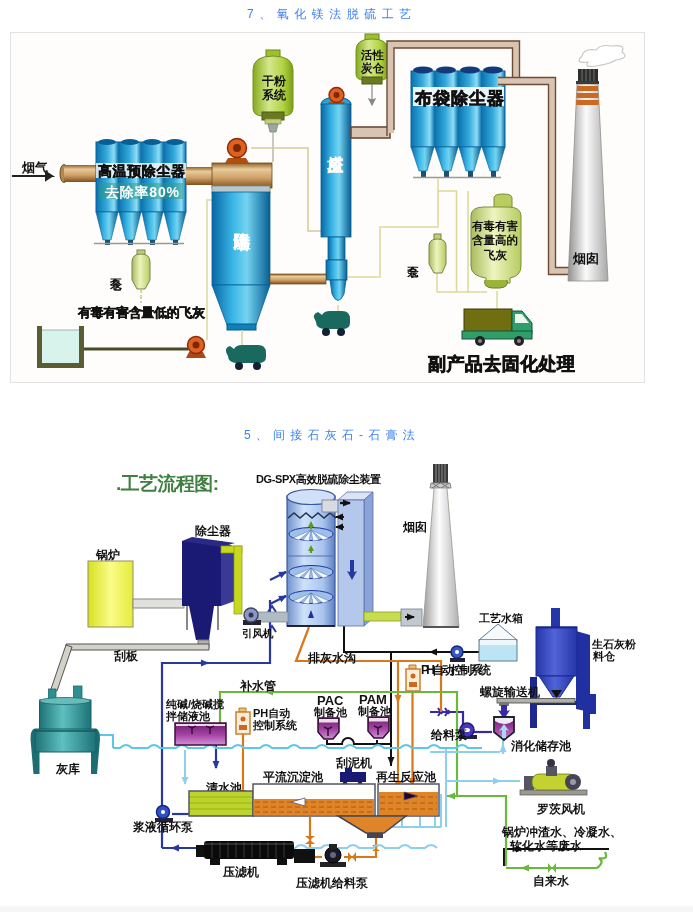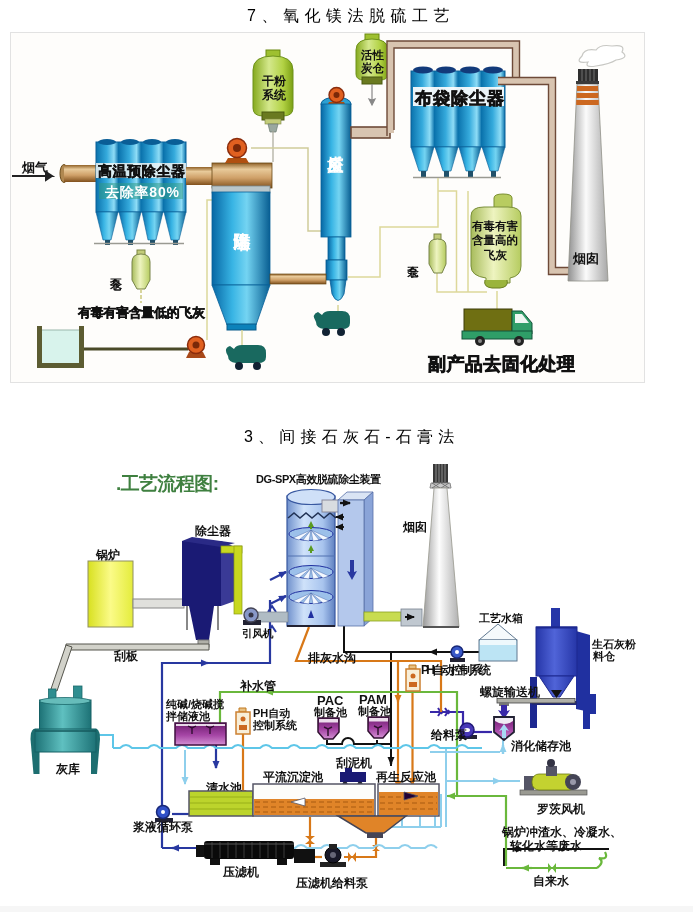--- a/index.html
+++ b/index.html
@@ -1,19 +1,19 @@
 <!DOCTYPE html>
 <html><head><meta charset="utf-8"><style>
 html,body{margin:0;padding:0;background:#fff;width:693px;height:912px;overflow:hidden}
 body{font-family:"Liberation Sans",sans-serif;position:relative}
-.ttl{position:absolute;white-space:nowrap;color:#000000;font-size:16px}
+.ttl{position:absolute;white-space:nowrap;color:#3b82f6;font-size:12px}
 svg text{font-family:"Liberation Sans",sans-serif;font-weight:bold;fill:#111}
 </style></head><body>
 <div class="ttl" style="left:247px;top:6px;letter-spacing:5.5px">7、氧化镁法脱硫工艺</div>
-<div class="ttl" style="left:244px;top:427px;letter-spacing:5.2px">3、间接石灰石-石膏法</div>
+<div class="ttl" style="left:244px;top:427px;letter-spacing:5.2px">5、间接石灰石-石膏法</div>
 
 <svg style="position:absolute;left:10px;top:32px" width="635" height="351" viewBox="10 32 635 351">
 <defs>
 <linearGradient id="blu" x1="0" y1="0" x2="1" y2="0">
  <stop offset="0" stop-color="#0767a4"></stop>
         <stop offset="0.35" stop-color="#38b4e4"></stop>
         <stop offset="0.6" stop-color="#74d4f2"></stop>
         <stop offset="1" stop-color="#085e92"></stop>
 </linearGradient>
 <linearGradient id="blu4" x1="0" y1="0" x2="1" y2="0" spreadMethod="repeat" gradientUnits="objectBoundingBox">

